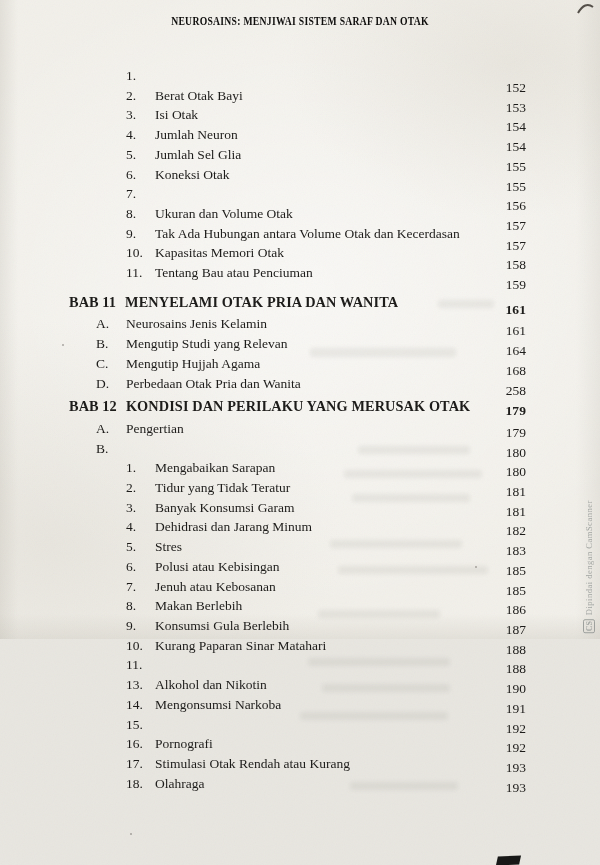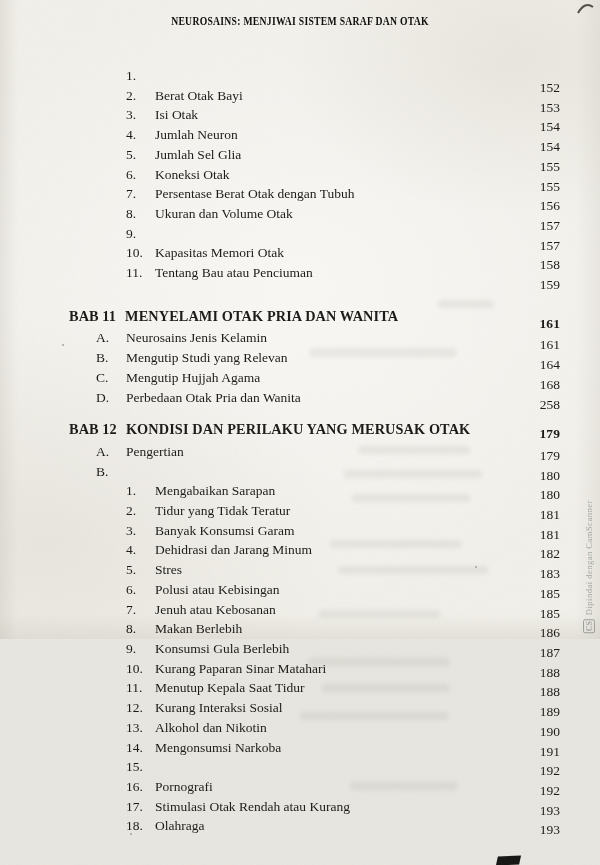--- a/index.html
+++ b/index.html
@@ -23,30 +23,30 @@
     transform:scaleX(.88) scaleY(1.12);
   }
   .toc{position:absolute;top:66px;left:0;right:0;}
   .row{position:relative;display:flex;align-items:baseline;line-height:19.7px;font-size:13.5px;}
   .row .num{flex:0 0 auto;}
   .row .lbl{flex:0 1 auto;white-space:nowrap;}
   .indent-deep{padding-left:126px;}
   .indent-deep .num{width:29px;}
   .indent-mid{padding-left:96px;}
   .indent-mid .num{width:30px;}
-  .row .pg{position:absolute;right:40px;font-size:13.5px;}
+  .row .pg{position:absolute;right:74px;font-size:13.5px;}
   .row.head{padding-left:69px;font-weight:700;font-size:14.3px;letter-spacing:.1px;margin-bottom:2px;}
   .row.head .bab{margin-right:9px;flex:0 0 auto;}
   .row.head .pg{font-weight:700;}
   .s1 .pg{transform:translateY(12px);}
   .s2 .pg{transform:translateY(7px);}
   .s3 .pg{transform:translateY(4px);}
   .section{margin-top:0;}
-  .section + .section{margin-top:24px;}
-  .section:nth-child(3){margin-top:13px;}
+  .section + .section{margin-top:10px;}
+  .section:nth-child(3){margin-top:4px;}
   .ghost{position:absolute;background:rgba(134,131,122,.12);filter:blur(2px);border-radius:3px;pointer-events:none;}
   .watermark{
     position:absolute;right:5px;bottom:6px;
     writing-mode:vertical-rl;transform:rotate(180deg);
     color:#a3a6a3;font-size:8.5px;letter-spacing:.5px;
     display:flex;align-items:center;
   }
   .cs-logo{
     border:1px solid #9da09d;border-radius:2px;
     font-size:8px;font-weight:700;padding:1px 0.5px;margin-bottom:4px;
@@ -99,30 +99,30 @@
           <span class="lbl">Jumlah Sel Glia</span>
           <span class="pg">155</span>
         </div>
         <div class="row indent-deep s1">
           <span class="num">6.</span>
           <span class="lbl">Koneksi Otak</span>
           <span class="pg">155</span>
         </div>
         <div class="row indent-deep s1">
           <span class="num">7.</span>
-          <span class="lbl">Persentase Berat Otak dengan Tubuh</span>
           <span class="pg">156</span>
         </div>
         <div class="row indent-deep s1">
           <span class="num">8.</span>
           <span class="lbl">Ukuran dan Volume Otak</span>
           <span class="pg">157</span>
         </div>
         <div class="row indent-deep s1">
           <span class="num">9.</span>
+          <span class="lbl">Tak Ada Hubungan antara Volume Otak dan Kecerdasan</span>
           <span class="pg">157</span>
         </div>
         <div class="row indent-deep s1">
           <span class="num">10.</span>
           <span class="lbl">Kapasitas Memori Otak</span>
           <span class="pg">158</span>
         </div>
         <div class="row indent-deep s1">
           <span class="num">11.</span>
           <span class="lbl">Tentang Bau atau Penciuman</span>
@@ -216,27 +216,21 @@
           <span class="lbl">Konsumsi Gula Berlebih</span>
           <span class="pg">187</span>
         </div>
         <div class="row indent-deep s3">
           <span class="num">10.</span>
           <span class="lbl">Kurang Paparan Sinar Matahari</span>
           <span class="pg">188</span>
         </div>
         <div class="row indent-deep s3">
           <span class="num">11.</span>
-          <span class="lbl">Menutup Kepala Saat Tidur</span>
           <span class="pg">188</span>
-        </div>
-        <div class="row indent-deep s3">
-          <span class="num">12.</span>
-          <span class="lbl">Kurang Interaksi Sosial</span>
-          <span class="pg">189</span>
         </div>
         <div class="row indent-deep s3">
           <span class="num">13.</span>
           <span class="lbl">Alkohol dan Nikotin</span>
           <span class="pg">190</span>
         </div>
         <div class="row indent-deep s3">
           <span class="num">14.</span>
           <span class="lbl">Mengonsumsi Narkoba</span>
           <span class="pg">191</span>

